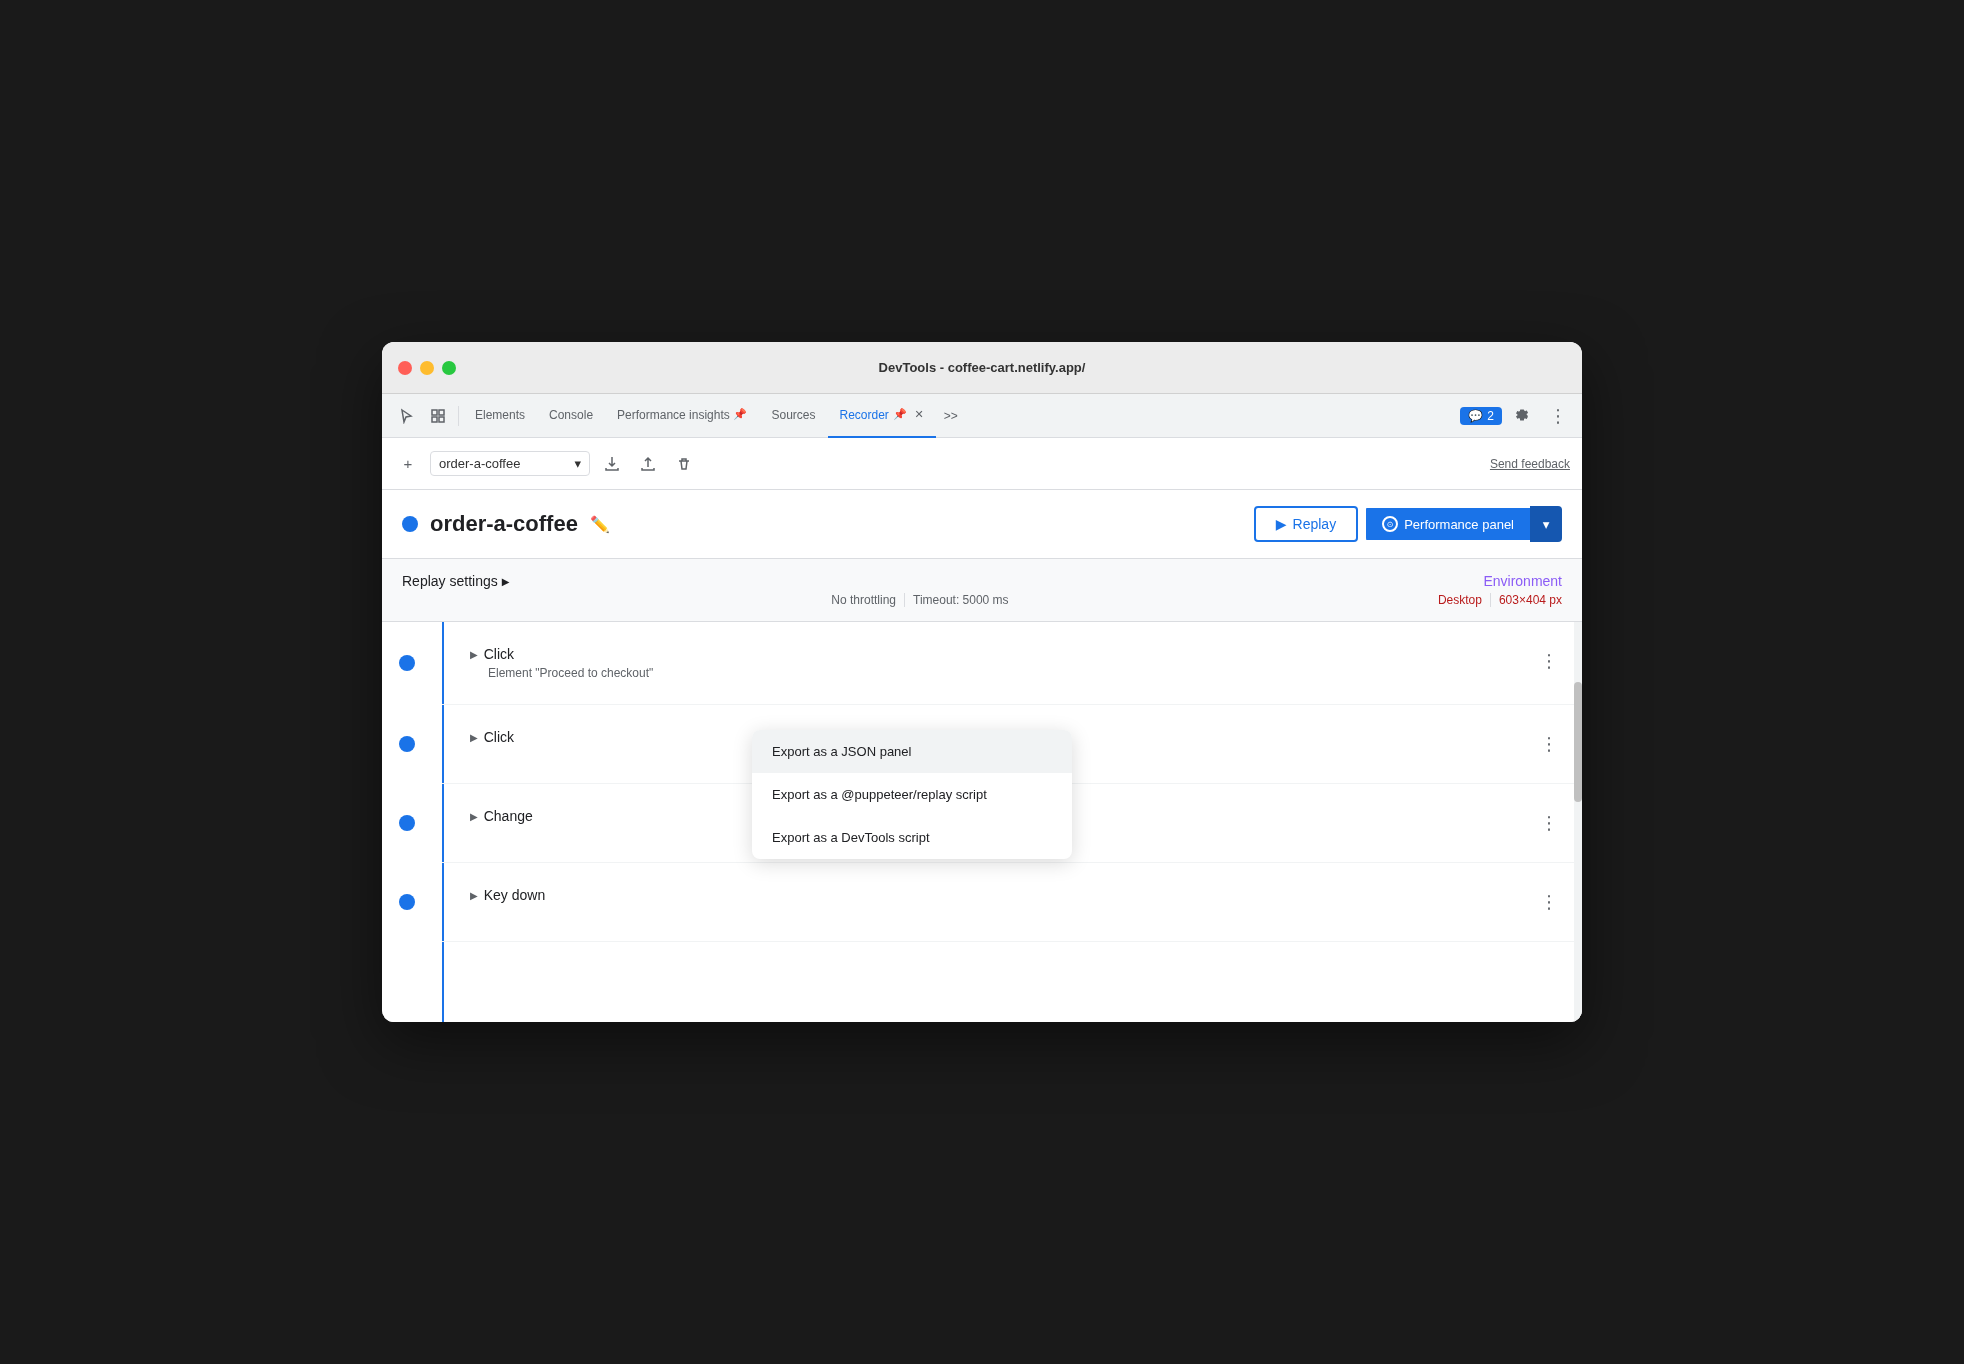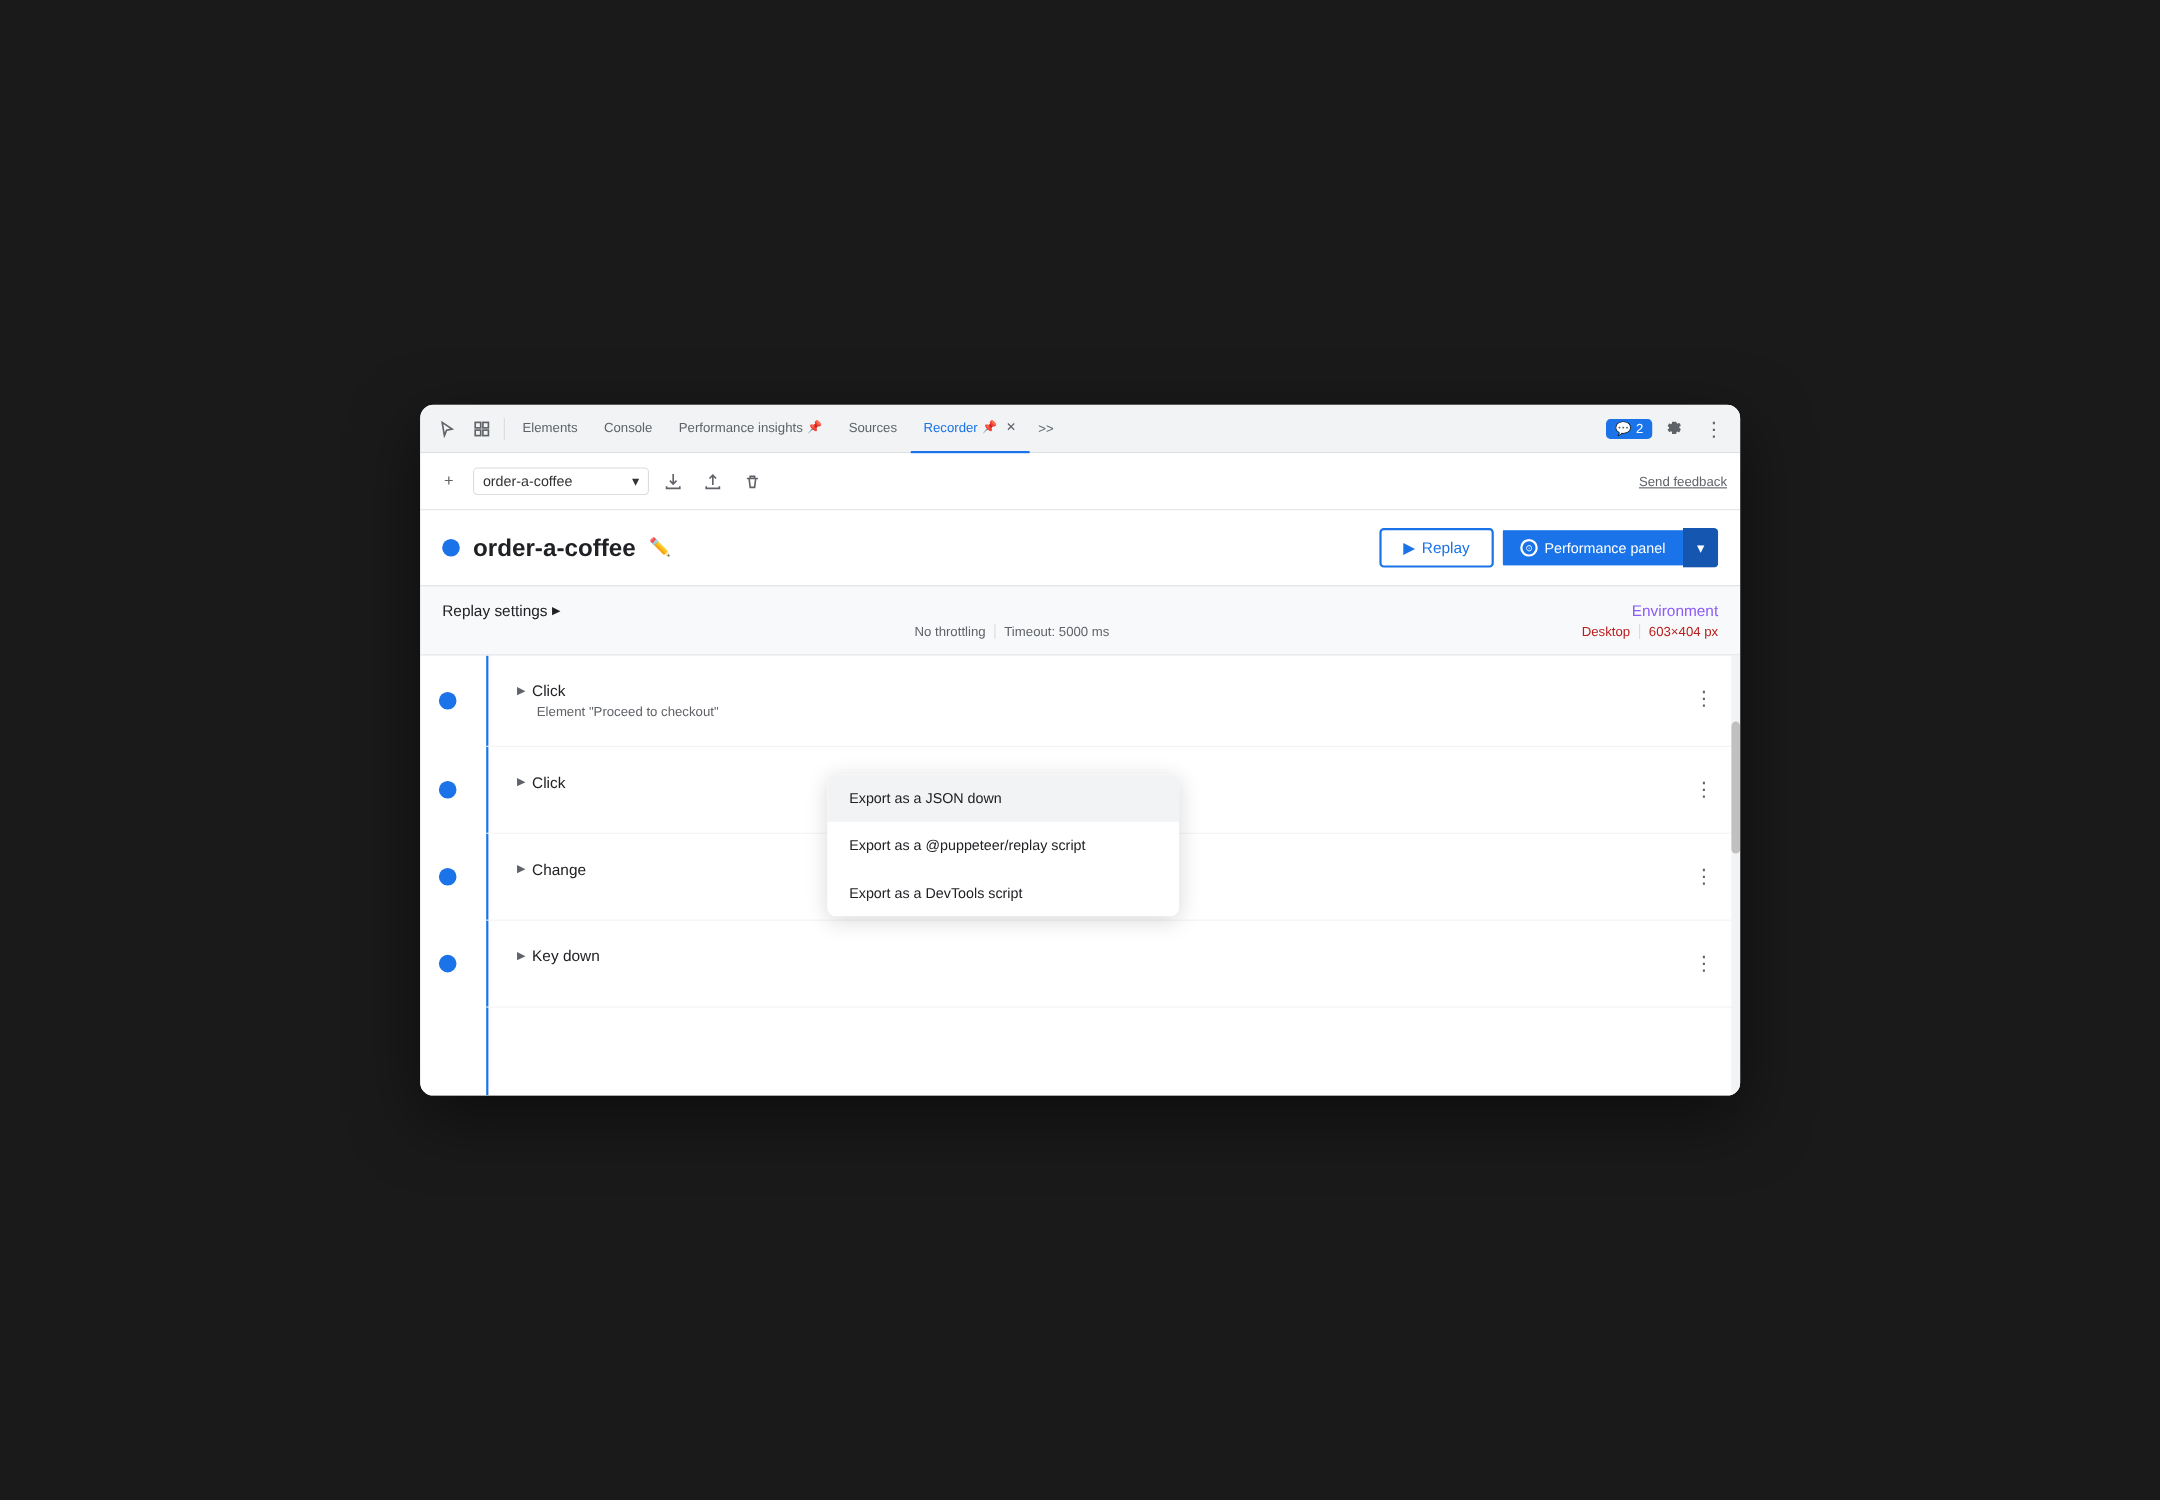--- a/index.html
+++ b/index.html
@@ -405,20 +405,28 @@
       align-items: center;
       justify-content: center;
       font-size: 8px;
     }
   </style>
 </head>
 <body>
 
 <div class="window">
 
+  <div class="titlebar">
+    <div class="window-controls">
+      <button class="window-btn btn-close"></button>
+      <button class="window-btn btn-minimize"></button>
+      <button class="window-btn btn-maximize"></button>
+    </div>
+    <span class="titlebar-text">DevTools - coffee-cart.netlify.app/</span>
+  </div>
 
   <div class="devtools-tabs">
     <button class="devtools-icon-btn">
       <svg width="16" height="16" viewBox="0 0 16 16" fill="none">
         <path d="M4 2l9 6-5 1-2 5z" stroke="#5f6368" stroke-width="1.5" fill="none"></path>
       </svg>
     </button>
     <button class="devtools-icon-btn">
       <svg width="16" height="16" viewBox="0 0 16 16" fill="none">
         <rect x="2" y="2" width="5" height="5" stroke="#5f6368" stroke-width="1.5" fill="none"></rect>
@@ -531,21 +539,21 @@
         <span>Desktop</span>
         <span class="settings-divider"></span>
         <span>603×404 px</span>
       </div>
     </div>
   </div>
 
   <div style="position:relative;">
     <div class="export-dropdown">
       <div class="export-item highlighted">
-        <span>Export as a JSON down</span>
+        <span>Export as a JSON panel</span>
       </div>
       <div class="export-item">
         <span>Export as a @puppeteer/replay script</span>
       </div>
       <div class="export-item">
         <span>Export as a DevTools script</span>
       </div>
     </div>
 
     <div class="timeline-area">

